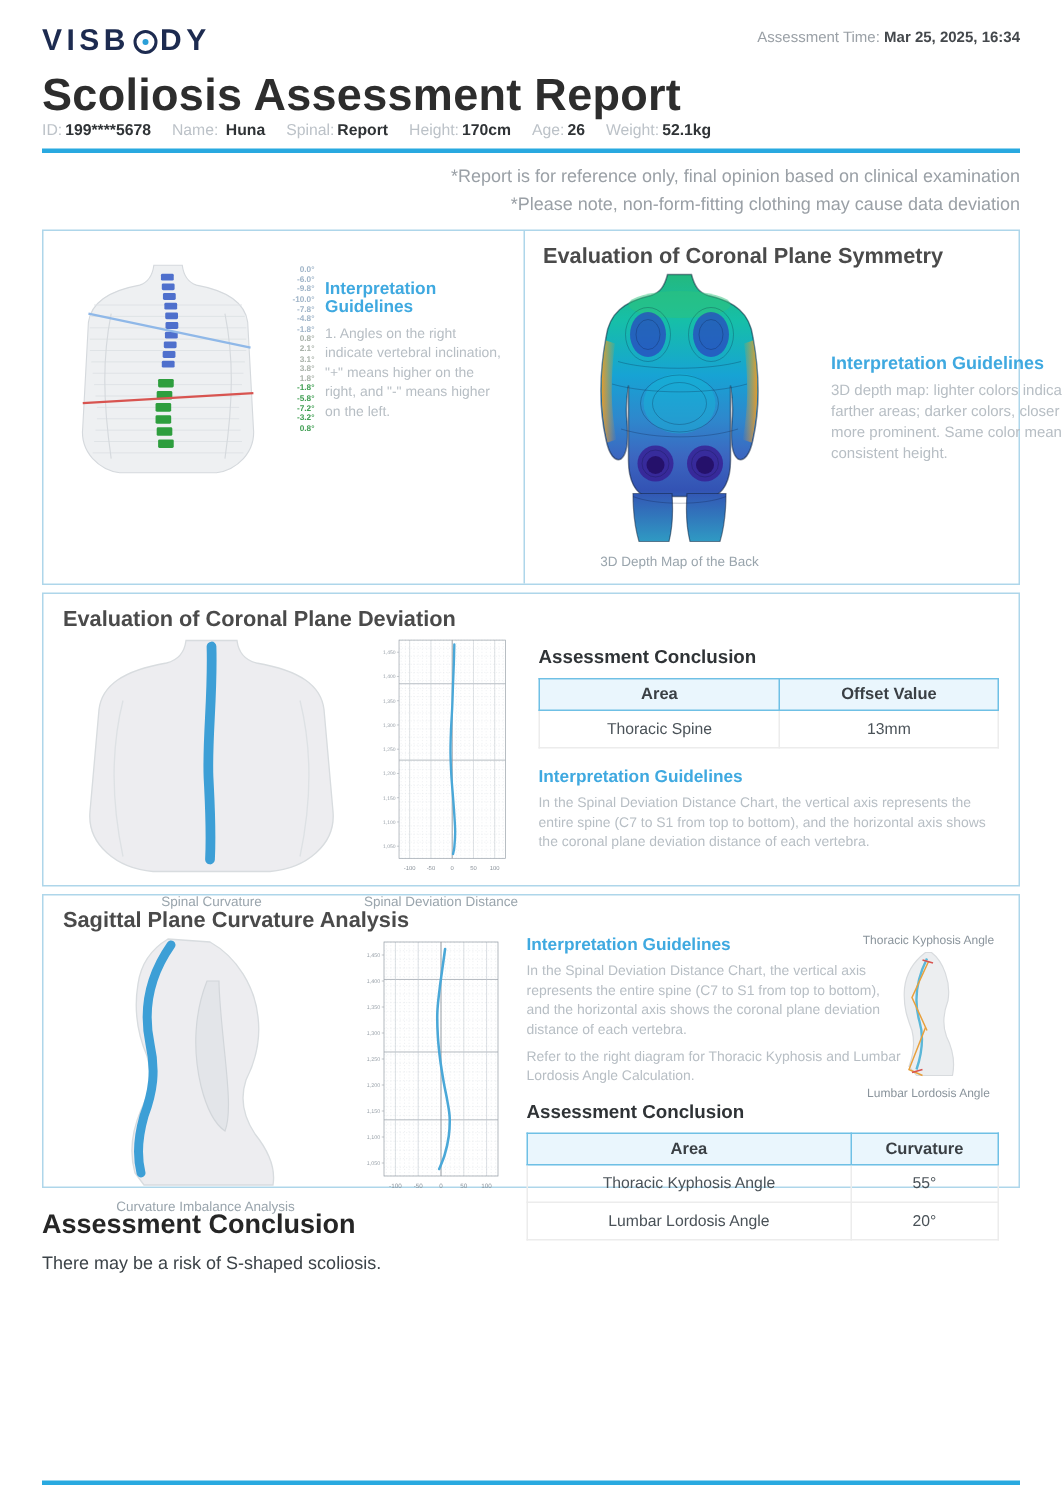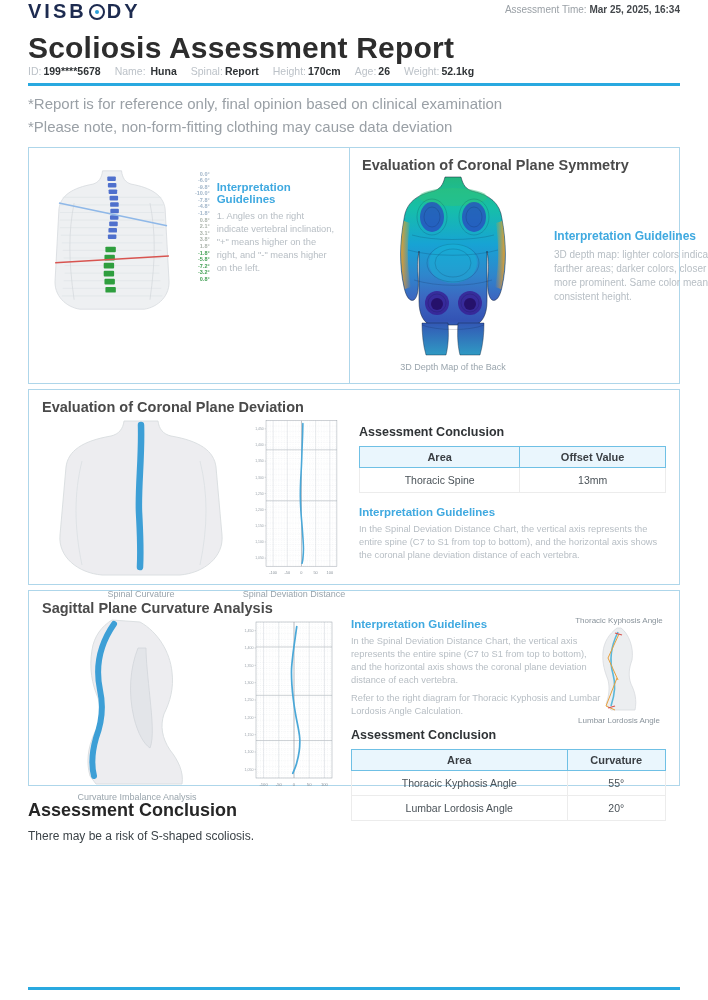--- a/index.html
+++ b/index.html
@@ -1,31 +1,31 @@
 <!DOCTYPE html>
 <html><head>
 <meta charset="utf-8">
 <style>
   html,body{margin:0;padding:0;background:#fff;}
   .page{position:relative;width:708px;height:1000px;box-sizing:border-box;padding:0 28px;
         font-family:"Liberation Sans",sans-serif;background:#fff;overflow:hidden;color:#333;}
   
-  .hdr-top{display:flex;justify-content:space-between;align-items:flex-start;}
+  .hdr-top{display:flex;justify-content:space-between;align-items:flex-start;margin-top:16px;}
   .logo{display:flex;align-items:center;font-size:20px;font-weight:700;letter-spacing:3px;color:#1d2b50;}
   .logo-o{width:12px;height:12px;border:2.6px solid #1d2b50;border-radius:50%;display:inline-flex;
           align-items:center;justify-content:center;margin:0 2px;}
   .logo-o-dot{width:4px;height:4px;background:#2a9fd8;border-radius:50%;}
   .time{font-size:10px;color:#9aa0a6;margin-top:4px;}
   .time .val{color:#44484c;font-weight:700;}
   .report-title{font-size:30px;font-weight:800;color:#2d2d2d;margin:8px 0 0 0;letter-spacing:0.2px;}
   .patient{display:flex;gap:14px;font-size:10.5px;margin-top:0;align-items:baseline;}
   .patient .lbl{color:#bcc2c8;margin-right:2px;}
   .patient .val{color:#2f3336;font-weight:700;}
   .rule{height:3px;background:#29a9e0;margin-top:6px;}
-  .notes{margin-top:6px;font-size:15px;color:#9aa0a6;line-height:1.55;}
+  .notes{margin-top:6px;text-align:right;font-size:12px;color:#9aa0a6;line-height:1.55;}
   
   .row1{display:flex;border:1px solid #aed6ea;margin-top:8px;height:237px;box-sizing:border-box;}
   .p1{width:321px;border-right:1px solid #aed6ea;padding:9px 11px;box-sizing:border-box;}
   .p2{flex:1;padding:9px 12px;box-sizing:border-box;}
   .panel-title{font-size:14.5px;color:#4a4a4a;font-weight:600;}
   .guide-title{font-size:11.5px;font-weight:700;color:#3fa9e0;}
   .guide-text{font-size:9.3px;color:#b7bec4;line-height:1.4;margin-top:5px;}
   .p1-content{display:flex;margin-top:4px;}
   .angles{width:27px;display:flex;flex-direction:column;margin-top:10px;}
   .ang{font-size:5.5px;line-height:6.6px;text-align:right;font-weight:700;}

